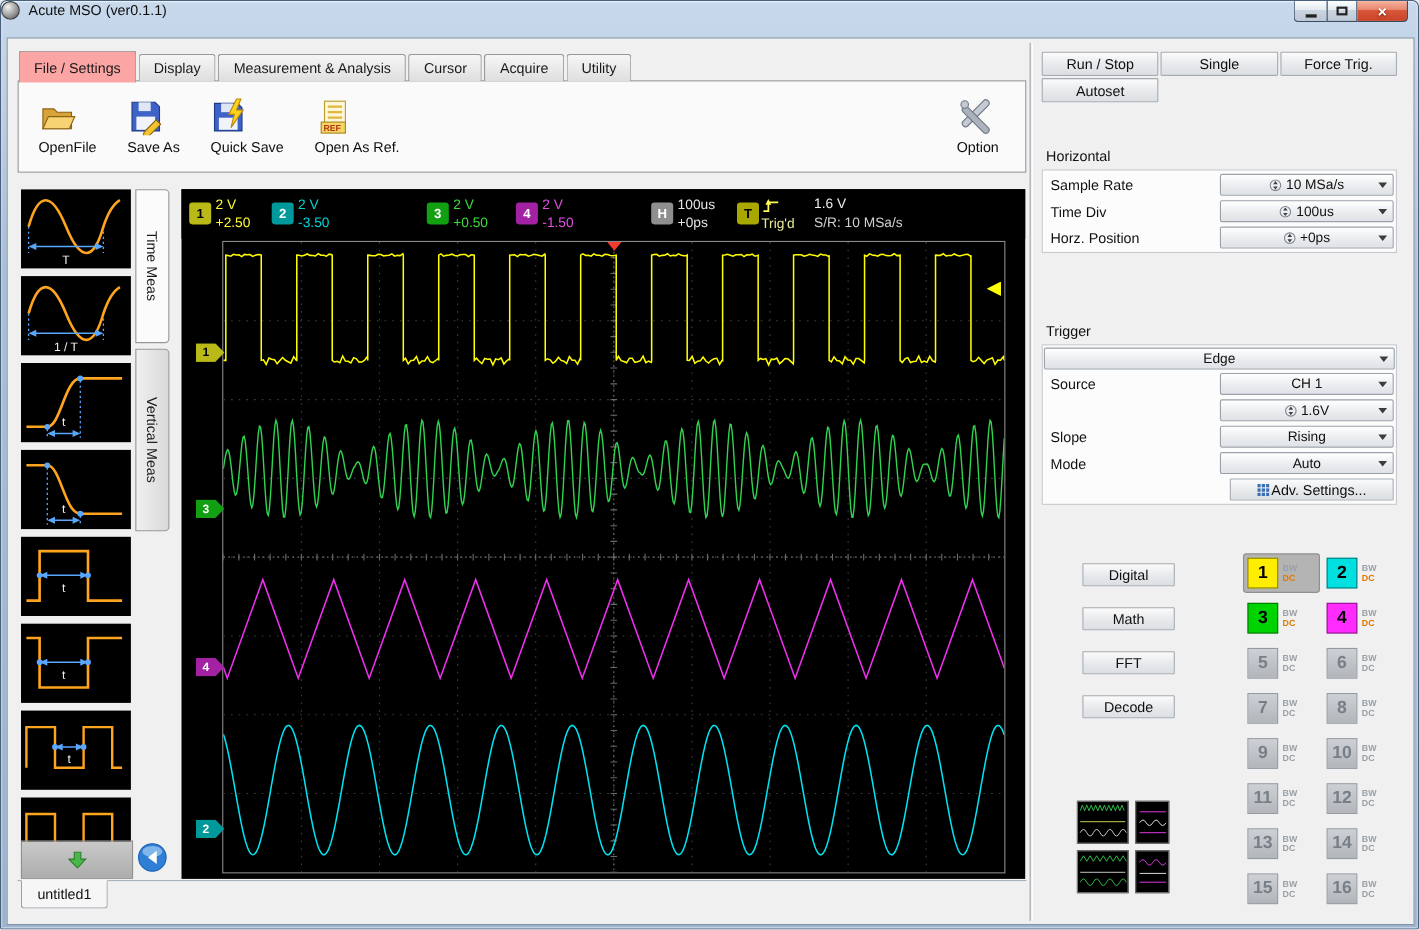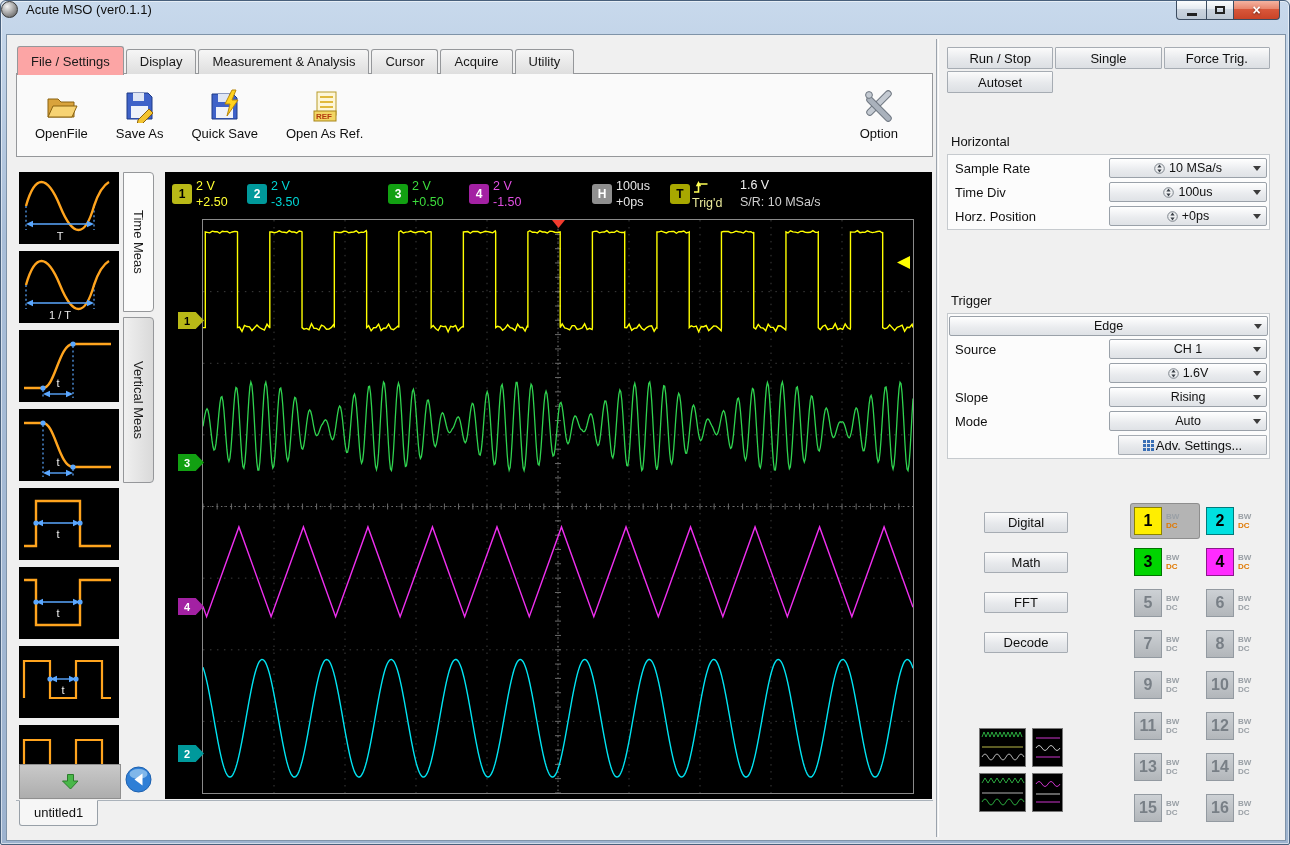--- a/index.html
+++ b/index.html
@@ -17,23 +17,23 @@
   .glyph-min{width:10px;height:3px;background:#222;margin-top:9px;}
   .glyph-max{width:10px;height:8px;border:2px solid #222;}
   
   .content{position:absolute;left:5px;top:33px;width:1280px;height:807px;background:#f0f0f0;border:1px solid #7f93a8;}
   
   .tabbar{position:absolute;left:10px;top:10px;height:29px;display:flex;align-items:flex-end;z-index:3;}
   .tab{padding:4px 13px;font-size:13px;color:#1a1a1a;background:linear-gradient(#f6f6f6,#dedede);border:1px solid #95979a;border-bottom:none;border-radius:3px 3px 0 0;margin-right:2px;height:25px;white-space:nowrap;}
   .tab.sel{background:#fca5a5;height:29px;padding-top:7px;margin-bottom:-1px;z-index:4;}
   
   .toolbar{position:absolute;left:9px;top:38px;width:917px;height:84px;background:#fafafa;border:1px solid #95979a;display:flex;align-items:center;padding:0 18px;gap:28px;}
-  .tool{display:flex;flex-direction:column;align-items:center;gap:3px;font-size:13px;color:#0f0f0f;}
+  .tool{display:flex;flex-direction:column;align-items:flex-start;gap:3px;font-size:13px;color:#0f0f0f;}
   .tool svg{width:34px;height:34px;}
-  .tool.option{margin-left:auto;margin-right:16px;}
+  .tool.option{margin-left:auto;margin-right:6px;}
   
   .thumbs{position:absolute;left:12px;top:137px;width:102px;height:627px;display:flex;flex-direction:column;gap:7px;overflow:hidden;}
   .thumb{width:100px;height:72px;background:#000;flex:0 0 72px;}
   .gray-strip{position:absolute;left:12px;top:729px;width:102px;height:35px;background:linear-gradient(#c9c9c9,#adadad);border:1px solid #8f8f8f;display:flex;align-items:center;justify-content:center;z-index:2;}
   
   .vtabs{position:absolute;left:116px;top:137px;display:flex;flex-direction:column;gap:5px;}
   .vtab{writing-mode:vertical-rl;width:31px;line-height:29px;text-align:center;font-size:13px;color:#1a1a1a;border:1px solid #95979a;border-radius:0 4px 4px 0;background:linear-gradient(90deg,#f0f0f0,#d9d9d9);}
   .vtab.sel{background:#fbfbfb;}
   .blue-btn{position:absolute;left:118px;top:731px;width:27px;height:27px;z-index:3;}
   

